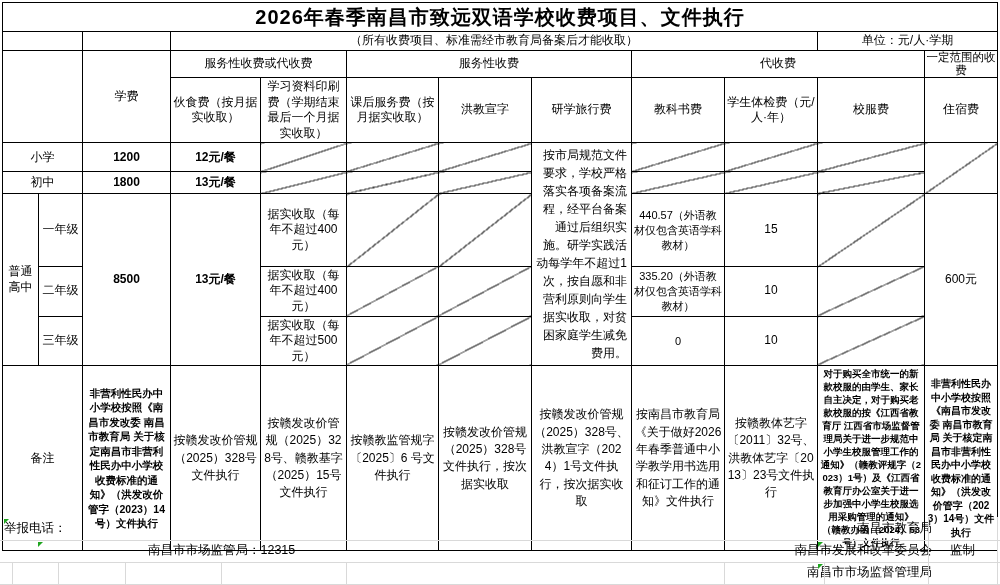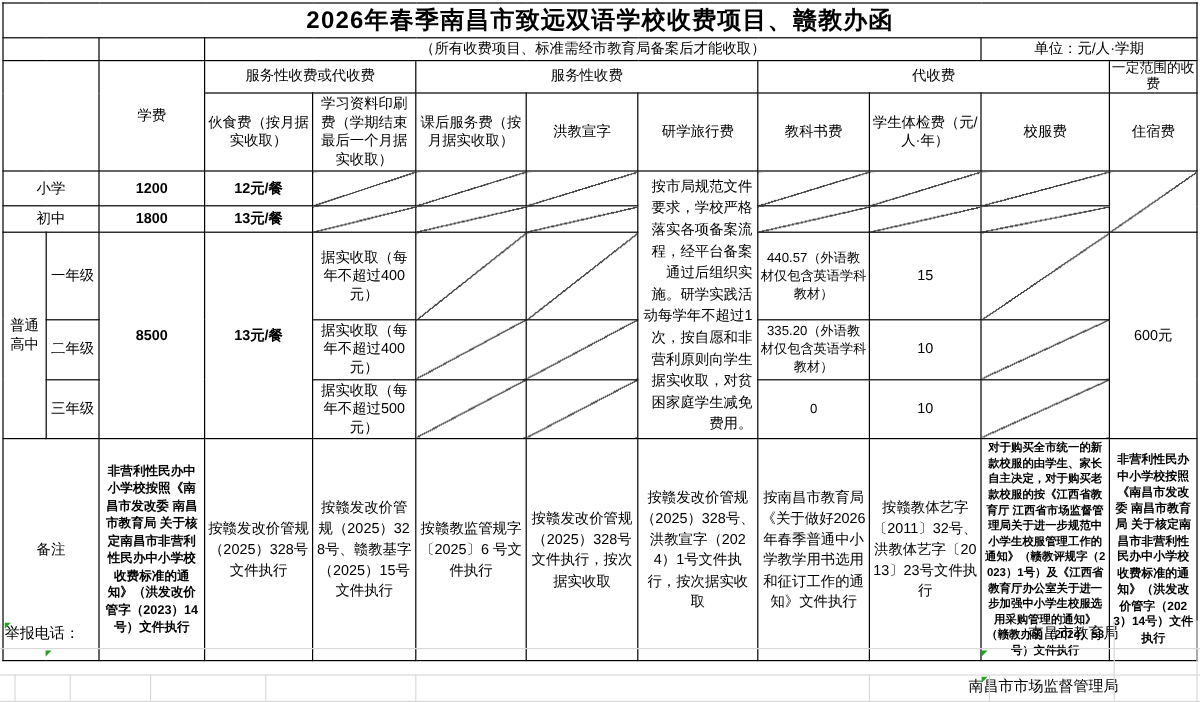--- a/index.html
+++ b/index.html
@@ -71,21 +71,21 @@
       <col style="width:93px">
         <col style="width:100px">
         <col style="width:93px">
       <col style="width:93px">
         <col style="width:107px">
         <col style="width:73px">
     </colgroup>
 
     <tbody>
         <tr class="r-title">
-      <td colspan="12" class="title">2026年春季南昌市致远双语学校收费项目、赣教办函</td>
+      <td colspan="12" class="title">2026年春季南昌市致远双语学校收费项目、文件执行</td>
     </tr>
 
     <tr class="r-sub">
       <td colspan="2"></td>
       <td></td>
       <td colspan="7">（所有收费项目、标准需经市教育局备案后才能收取）</td>
       <td colspan="2">单位：元/人·学期</td>
     </tr>
 
     <tr class="r-grp">
@@ -182,20 +182,25 @@
       <td class="rk-tiny">对于购买全市统一的新款校服的由学生、家长自主决定，对于购买老款校服的按《江西省教育厅 江西省市场监督管理局关于进一步规范中小学生校服管理工作的通知》（赣教评规字（2023）1号）及《江西省教育厅办公室关于进一步加强中小学生校服选用采购管理的通知》（赣教办函（2024）53号）文件执行</td>
       <td class="rk-bb">非营利性民办中小学校按照《南昌市发改委 南昌市教育局 关于核定南昌市非营利性民办中小学校收费标准的通知》（洪发改价管字（2023）14号）文件执行</td>
     </tr>
   </tbody>
     </table>
 
   <div class="footer">
     <div class="frow" style="top:0;">
       <span style="left:4px;">举报电话：</span>
       <span style="right:68px;">南昌市教育局</span>
+    </div>
+    <div class="frow" style="top:22px;">
+      <span style="left:148px;">南昌市市场监管局：12315</span>
+      <span style="right:68px;">南昌市发展和改革委员会</span>
+      <span style="left:928px; width:69px; text-align:center;">监制</span>
     </div>
     <div class="frow" style="top:44px;">
       <span style="right:68px;">南昌市市场监督管理局</span>
     </div>
 
     <div class="hline" style="top:23px;"></div>
     <div class="hline" style="top:45px;"></div>
     <div class="hline" style="top:67px;"></div>
     <div class="vline" style="left:928px; top:0; height:67px;"></div>
     <div class="vline" style="left:997px; top:0; height:67px;"></div>

